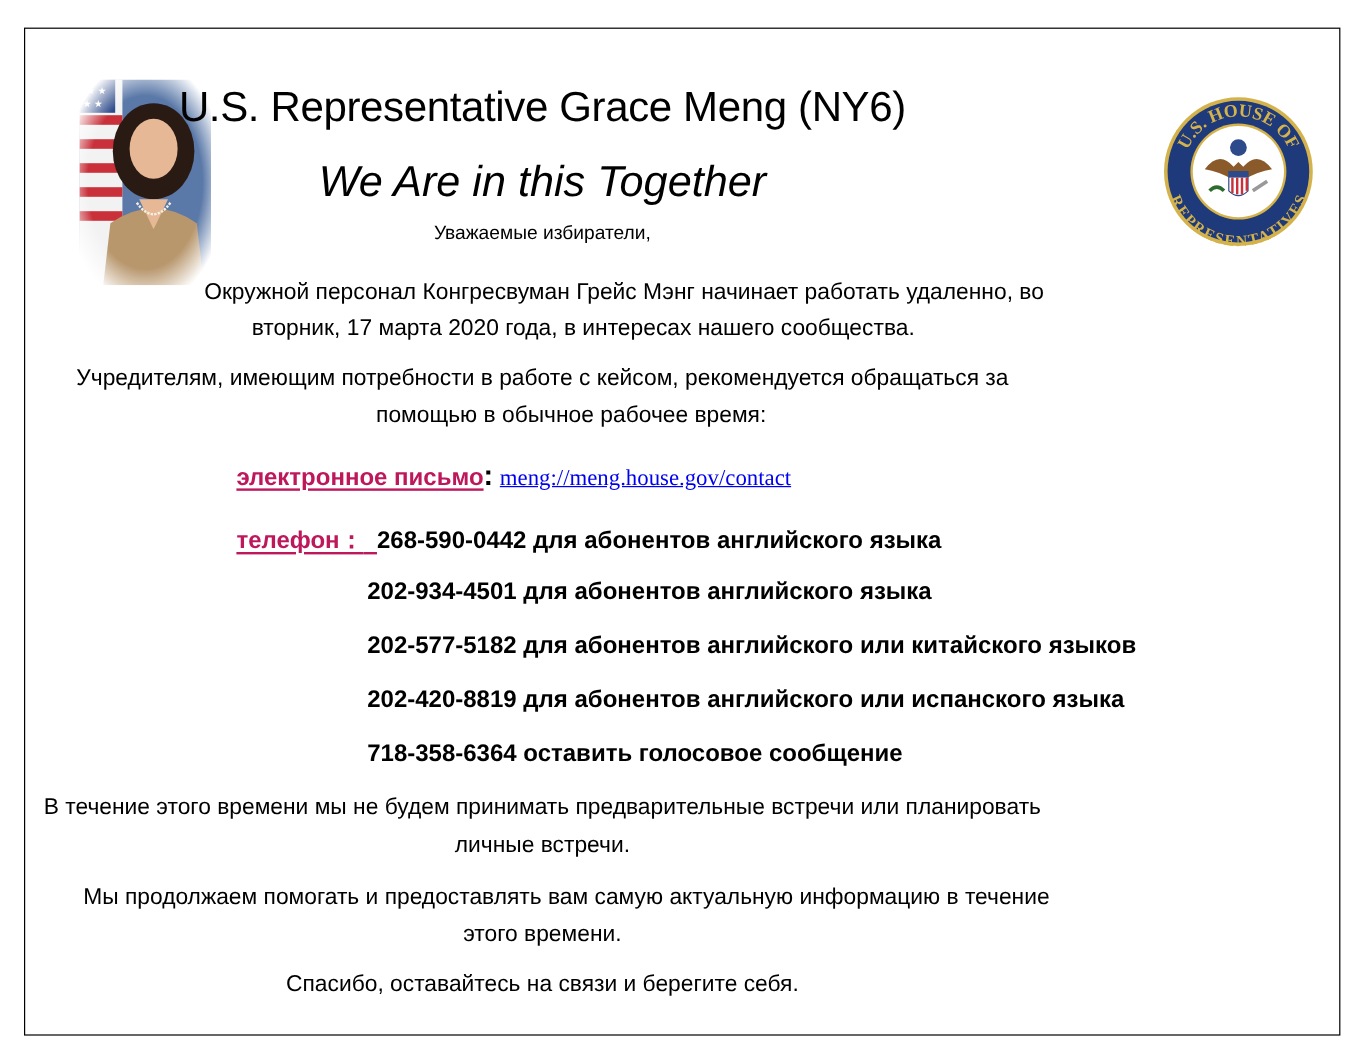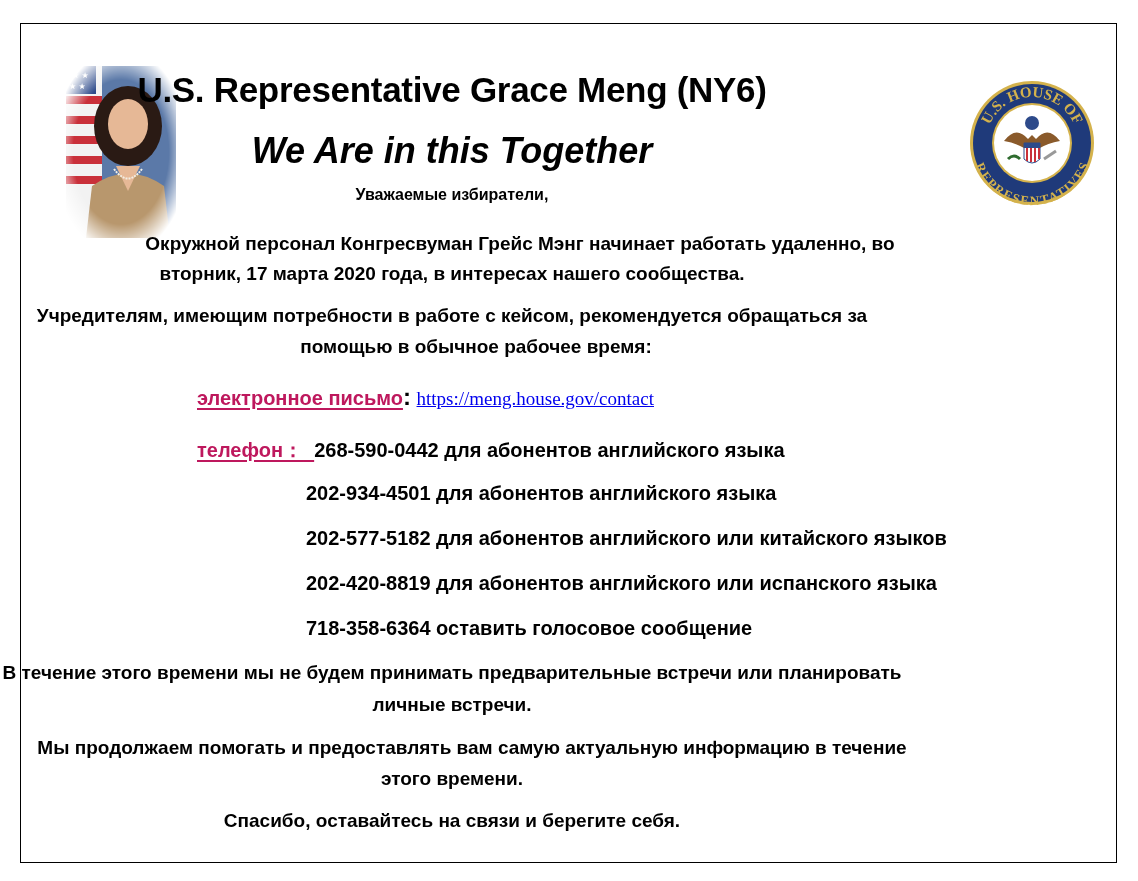--- a/index.html
+++ b/index.html
@@ -5,21 +5,21 @@
     html, body { margin: 0; padding: 0; background: #ffffff; }
     body { width: 1138px; height: 881px; position: relative; overflow: hidden;
            font-family: "Liberation Sans", "DejaVu Sans", sans-serif; color: #000; }
     .frame { position: absolute; left: 20px; top: 23px; width: 1097px; height: 840px;
              border: 1px solid #000; box-sizing: border-box; background: #fff; }
     .photo { position: absolute; left: 66px; top: 66px; width: 110px; height: 172px;
              border-radius: 6px; overflow: hidden;
              -webkit-mask-image: radial-gradient(ellipse 62% 60% at 50% 50%, #000 70%, transparent 100%);
              mask-image: radial-gradient(ellipse 62% 60% at 50% 50%, #000 70%, transparent 100%); }
     .seal { position: absolute; left: 968px; top: 79px; width: 128px; height: 128px; }
-    .line { position: absolute; left: 0; width: 904px; text-align: center; font-weight: bold; white-space: nowrap; }
+    .line { position: absolute; left: 0; width: 904px; text-align: center; font-weight: normal; white-space: nowrap; }
     .title { top: 70px; font-size: 35px; letter-spacing: -0.3px; }
     .subtitle { top: 130px; font-size: 36px; font-style: italic; }
     .salutation { top: 186px; font-size: 16px; }
     .body { font-size: 19px; line-height: 30px; }
     .contact { position: absolute; font-weight: bold; font-size: 20px; white-space: nowrap; }
     .label-red { color: #be185d; text-decoration: underline; text-decoration-thickness: 2px; text-underline-offset: 3px; }
     .link { color: #0000ee; text-decoration: underline; font-family: "Liberation Serif", serif; font-weight: normal; font-size: 19px; }
     .colon-big { font-size: 24px; }
   </style>
 </head>
@@ -74,28 +74,28 @@
     <path d="M40 80 Q46 74 52 80" stroke="#2e6b2e" stroke-width="3" fill="none"></path>
     <path d="M76 80 L88 72" stroke="#999" stroke-width="3"></path>
   </svg>
 </div>
 
 <div class="line title">U.S. Representative Grace Meng (NY6)</div>
 <div class="line subtitle">We Are in this Together</div>
 <div class="line salutation">Уважаемые избиратели,</div>
 
 <div class="line body" style="top:229px; left:68px;">Окружной персонал Конгресвуман Грейс Мэнг начинает работать удаленно, во</div>
-<div class="line body" style="top:259px; left:0px;">вторник, 17 марта 2020 года, в интересах нашего сообщества.</div>
+<div class="line body" style="top:259px; left:0px;padding-left:34px;">вторник, 17 марта 2020 года, в интересах нашего сообщества.</div>
 
 <div class="line body" style="top:301px;">Учредителям, имеющим потребности в работе с кейсом, рекомендуется обращаться за</div>
 <div class="line body" style="top:332px;margin-left:24px;">помощью в обычное рабочее время:</div>
 
 <div class="contact" style="left:197px; top:383px;">
   <span class="label-red">электронное письмо</span><span class="colon-big">:</span>
-  <a class="link">https://meng.house.gov/contact</a>
+  <a class="link">meng://meng.house.gov/contact</a>
 </div>
 
 <div class="contact" style="left:197px; top:437px;">
   <span class="label-red"><span>телефон：</span>&nbsp;&nbsp;</span><span>268-590-0442 для абонентов английского языка</span>
 </div>
 <div class="contact" style="left:306px; top:482px;">202-934-4501 для абонентов английского языка</div>
 <div class="contact" style="left:306px; top:527px;">202-577-5182 для абонентов английского или китайского языков</div>
 <div class="contact" style="left:306px; top:572px;">202-420-8819 для абонентов английского или испанского языка</div>
 <div class="contact" style="left:306px; top:617px;">718-358-6364 оставить голосовое сообщение</div>
 

